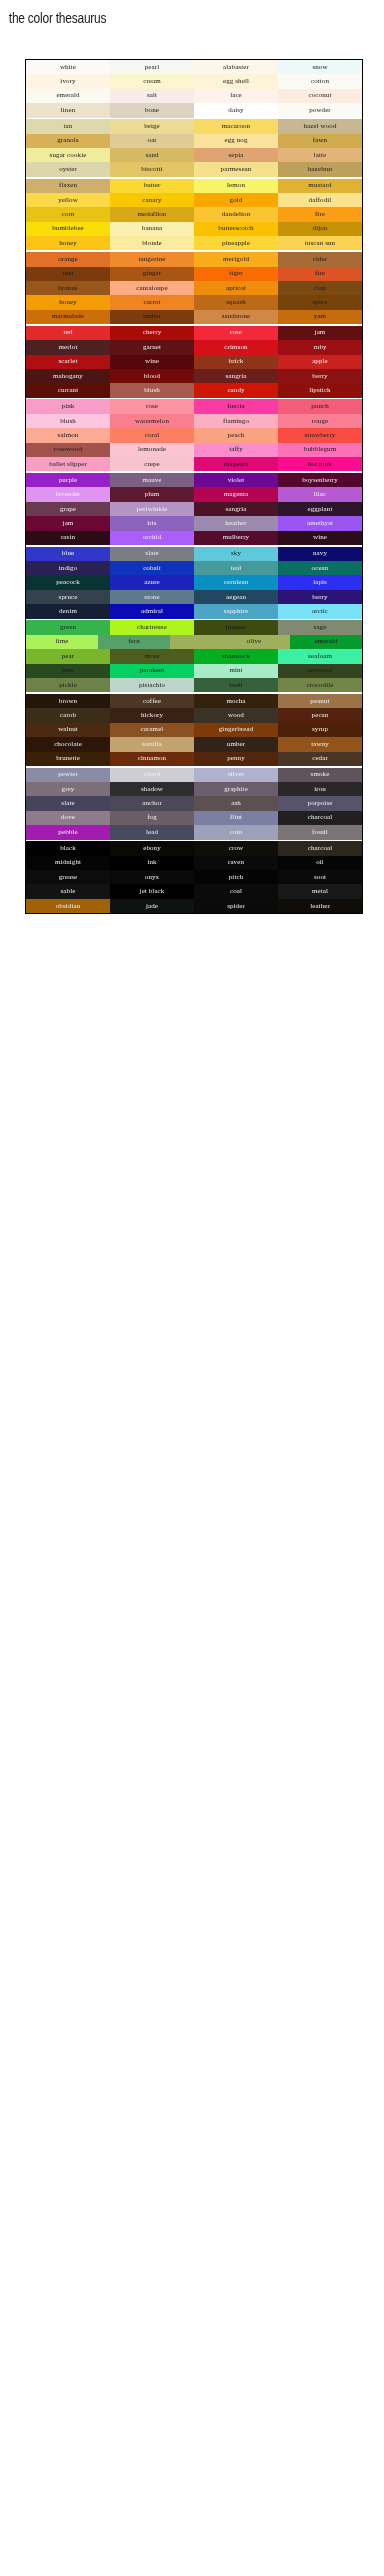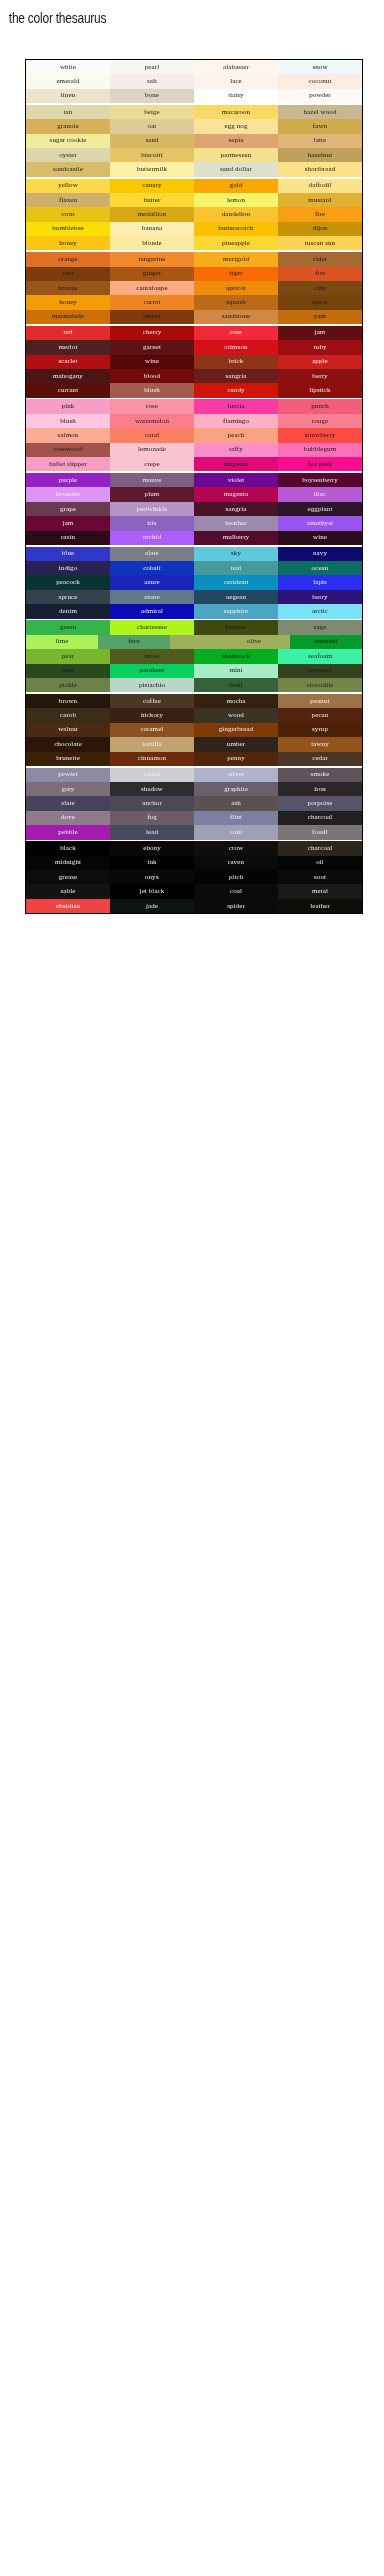--- a/index.html
+++ b/index.html
@@ -80,20 +80,34 @@
           <span style="color: rgb(26, 26, 26);">pearl</span>
         </div>
         <div class="cell" style="background: rgb(253, 246, 234);">
           <span style="color: rgb(26, 26, 26);">alabaster</span>
         </div>
         <div class="cell" style="background: rgb(237, 248, 248);">
           <span style="color: rgb(26, 26, 26);">snow</span>
         </div>
       </div>
       <div class="row">
+        <div class="cell" style="background: rgb(253, 244, 227);">
+          <span style="color: rgb(26, 26, 26);">ivory</span>
+        </div>
+        <div class="cell" style="background: rgb(252, 246, 207);">
+          <span style="color: rgb(26, 26, 26);">cream</span>
+        </div>
+        <div class="cell" style="background: rgb(253, 243, 215);">
+          <span style="color: rgb(26, 26, 26);">egg shell</span>
+        </div>
+        <div class="cell" style="background: rgb(251, 250, 244);">
+          <span style="color: rgb(26, 26, 26);">cotton</span>
+        </div>
+      </div>
+      <div class="row">
         <div class="cell" style="background: rgb(251, 250, 240);">
           <span style="color: rgb(26, 26, 26);">emerald</span>
         </div>
         <div class="cell" style="background: rgb(247, 236, 234);">
           <span style="color: rgb(26, 26, 26);">salt</span>
         </div>
         <div class="cell" style="background: rgb(253, 242, 236);">
           <span style="color: rgb(26, 26, 26);">lace</span>
         </div>
         <div class="cell" style="background: rgb(253, 236, 224);">
@@ -166,66 +180,52 @@
         <div class="cell" style="background: rgb(227, 197, 101);">
           <span style="color: rgb(26, 26, 26);">biscotti</span>
         </div>
         <div class="cell" style="background: rgb(245, 224, 140);">
           <span style="color: rgb(26, 26, 26);">parmesean</span>
         </div>
         <div class="cell" style="background: rgb(191, 160, 90);">
           <span style="color: rgb(26, 26, 26);">hazelnut</span>
         </div>
       </div>
-      <div class="row">
-        <div class="cell" style="background: rgb(215, 188, 106);">
-          <span style="color: rgb(26, 26, 26);">sandcastle</span>
-        </div>
-        <div class="cell" style="background: rgb(253, 241, 168);">
-          <span style="color: rgb(26, 26, 26);">buttermilk</span>
-        </div>
-        <div class="cell" style="background: rgb(223, 224, 204);">
-          <span style="color: rgb(26, 26, 26);">sand dollar</span>
-        </div>
-        <div class="cell" style="background: rgb(251, 226, 138);">
-          <span style="color: rgb(26, 26, 26);">shortbread</span>
-        </div>
-      </div>
-    </div>
-    <div class="gap"></div>
-    <div class="section">
+    </div>
+    <div class="gap"></div>
+    <div class="section">
+      <div class="row">
+        <div class="cell" style="background: rgb(206, 175, 107);">
+          <span style="color: rgb(26, 26, 26);">flaxen</span>
+        </div>
+        <div class="cell" style="background: rgb(251, 217, 50);">
+          <span style="color: rgb(26, 26, 26);">butter</span>
+        </div>
+        <div class="cell" style="background: rgb(248, 244, 106);">
+          <span style="color: rgb(26, 26, 26);">lemon</span>
+        </div>
+        <div class="cell" style="background: rgb(224, 178, 52);">
+          <span style="color: rgb(26, 26, 26);">mustard</span>
+        </div>
+      </div>
       <div class="row">
         <div class="cell" style="background: rgb(252, 217, 73);">
           <span style="color: rgb(26, 26, 26);">yellow</span>
         </div>
         <div class="cell" style="background: rgb(250, 200, 0);">
           <span style="color: rgb(26, 26, 26);">canary</span>
         </div>
         <div class="cell" style="background: rgb(249, 168, 0);">
           <span style="color: rgb(26, 26, 26);">gold</span>
         </div>
         <div class="cell" style="background: rgb(251, 227, 142);">
           <span style="color: rgb(26, 26, 26);">daffodil</span>
         </div>
       </div>
       <div class="row">
-        <div class="cell" style="background: rgb(206, 175, 107);">
-          <span style="color: rgb(26, 26, 26);">flaxen</span>
-        </div>
-        <div class="cell" style="background: rgb(251, 217, 50);">
-          <span style="color: rgb(26, 26, 26);">butter</span>
-        </div>
-        <div class="cell" style="background: rgb(248, 244, 106);">
-          <span style="color: rgb(26, 26, 26);">lemon</span>
-        </div>
-        <div class="cell" style="background: rgb(224, 178, 52);">
-          <span style="color: rgb(26, 26, 26);">mustard</span>
-        </div>
-      </div>
-      <div class="row">
         <div class="cell" style="background: rgb(231, 196, 19);">
           <span style="color: rgb(26, 26, 26);">corn</span>
         </div>
         <div class="cell" style="background: rgb(217, 168, 24);">
           <span style="color: rgb(26, 26, 26);">medallion</span>
         </div>
         <div class="cell" style="background: rgb(251, 197, 49);">
           <span style="color: rgb(26, 26, 26);">dandelion</span>
         </div>
         <div class="cell" style="background: rgb(250, 158, 20);">
@@ -897,21 +897,21 @@
           <span style="color: rgb(242, 242, 242);">jet black</span>
         </div>
         <div class="cell" style="background: rgb(11, 11, 11);">
           <span style="color: rgb(242, 242, 242);">coal</span>
         </div>
         <div class="cell" style="background: rgb(23, 25, 26);">
           <span style="color: rgb(242, 242, 242);">metal</span>
         </div>
       </div>
       <div class="row">
-        <div class="cell" style="background: #ef4444;">
+        <div class="cell" style="background: #a16207;">
           <span style="color: rgb(242, 242, 242);">obsidian</span>
         </div>
         <div class="cell" style="background: rgb(13, 20, 16);">
           <span style="color: rgb(242, 242, 242);">jade</span>
         </div>
         <div class="cell" style="background: rgb(10, 10, 10);">
           <span style="color: rgb(242, 242, 242);">spider</span>
         </div>
         <div class="cell" style="background: rgb(16, 12, 7);">
           <span style="color: rgb(242, 242, 242);">leather</span>

